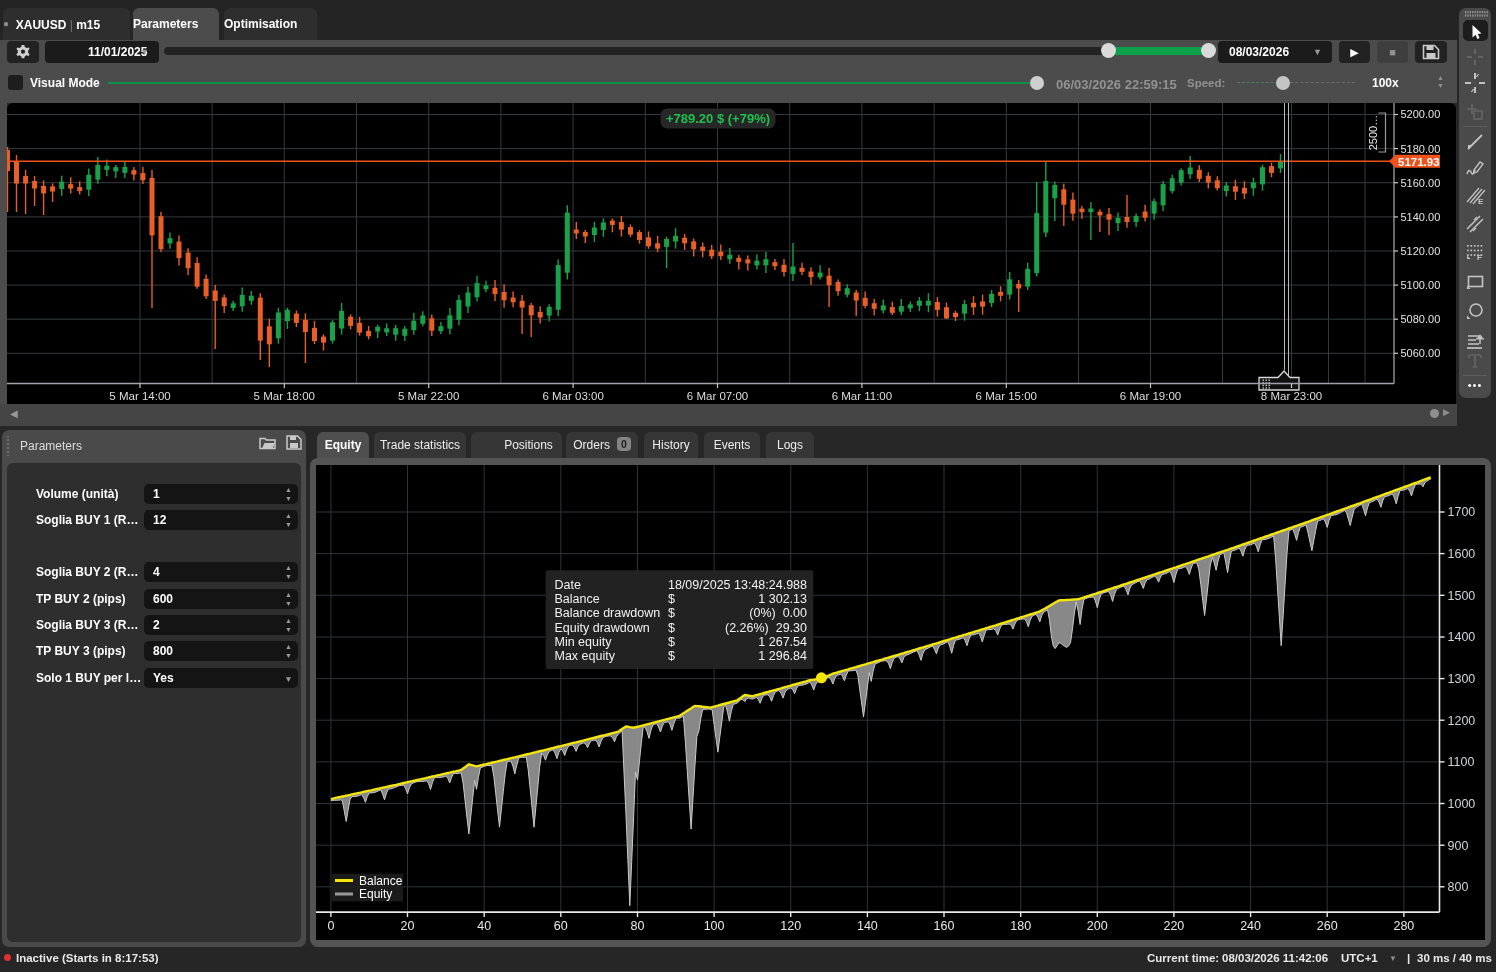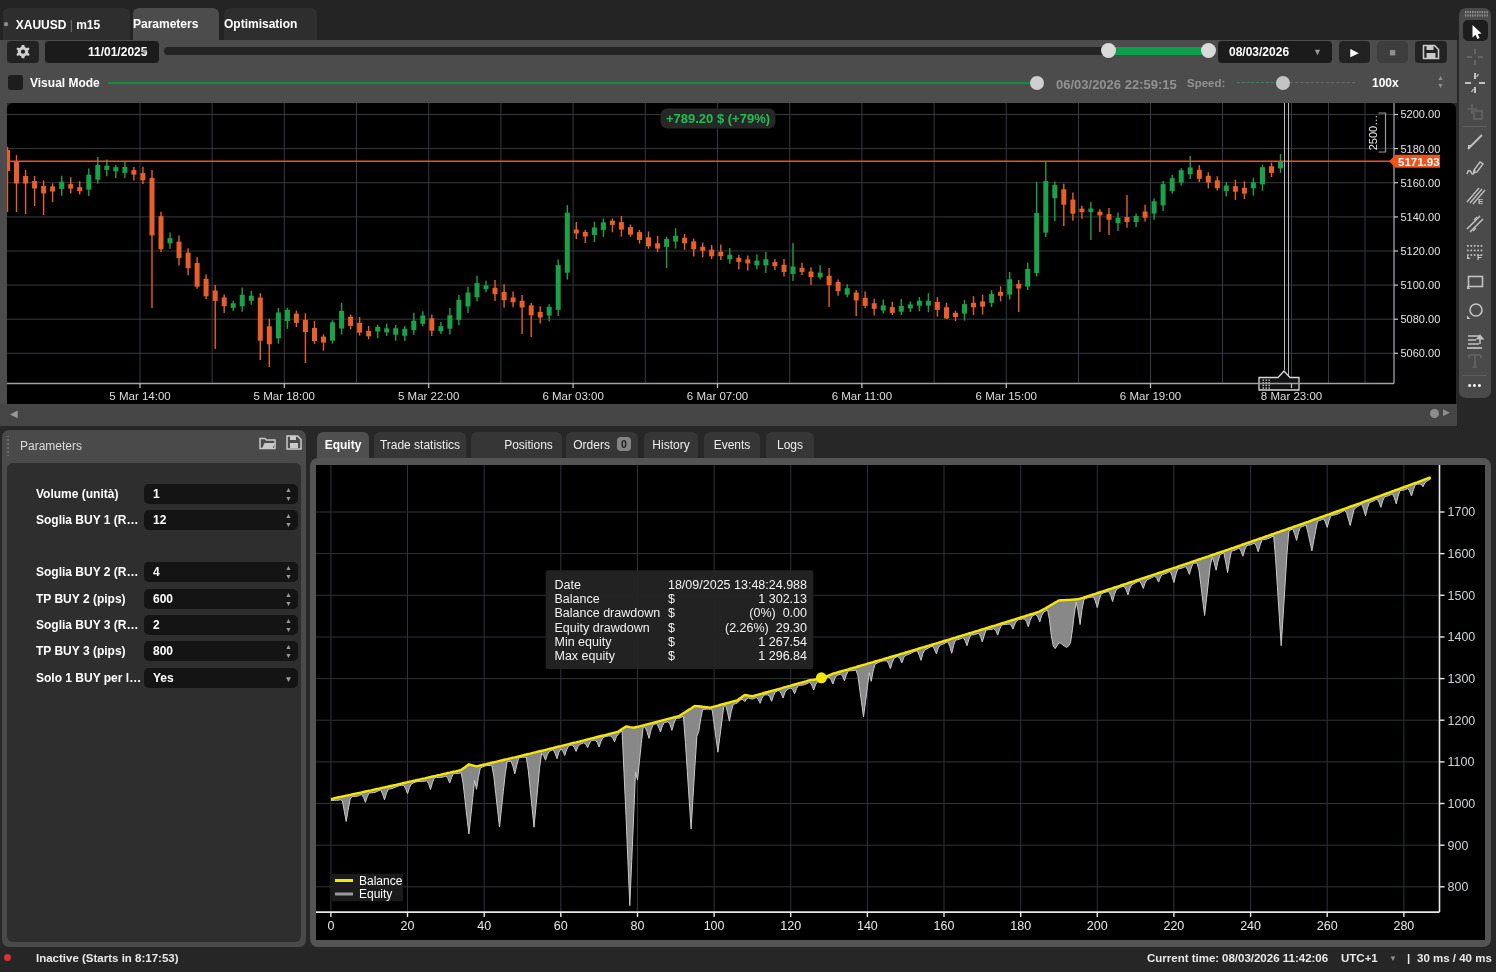--- a/index.html
+++ b/index.html
@@ -707,20 +707,20 @@
 <line x1="19" y1="415.5" x2="37" y2="415.5" stroke="#f5e60a" stroke-width="3"></line>
 <text x="43" y="419.5" fill="#fff" font-size="12">Balance</text>
 <line x1="19" y1="429" x2="37" y2="429" stroke="#9a9a9a" stroke-width="3"></line>
 <text x="43" y="433" fill="#fff" font-size="12">Equity</text>
 </svg>
 </div>
 </div>
 
 <div id="status">
   <div class="abs" style="left:4px; top:7px; width:7px; height:7px; background:#e03030; border-radius:50%;"></div>
-  <div class="abs" style="left:16px; top:5px;margin-left:20px;">Inactive (Starts in 8:17:53)</div>
+  <div class="abs" style="left:16px; top:5px;">Inactive (Starts in 8:17:53)</div>
   <div class="abs" style="left:1147px; top:5px;">Current time:</div>
   <div class="abs" style="left:1222px; top:5px;">08/03/2026 11:42:06</div>
   <div class="abs" style="left:1341px; top:5px;">UTC+1</div>
   <div class="abs" style="left:1389px; top:7px; color:#8e8e8e; font-size:8px;">▼</div>
   <div class="abs" style="left:1407px; top:5px;">|</div>
   <div class="abs" style="left:1417px; top:5px;">30 ms / 40 ms</div>
 </div>
 
 </body></html>

